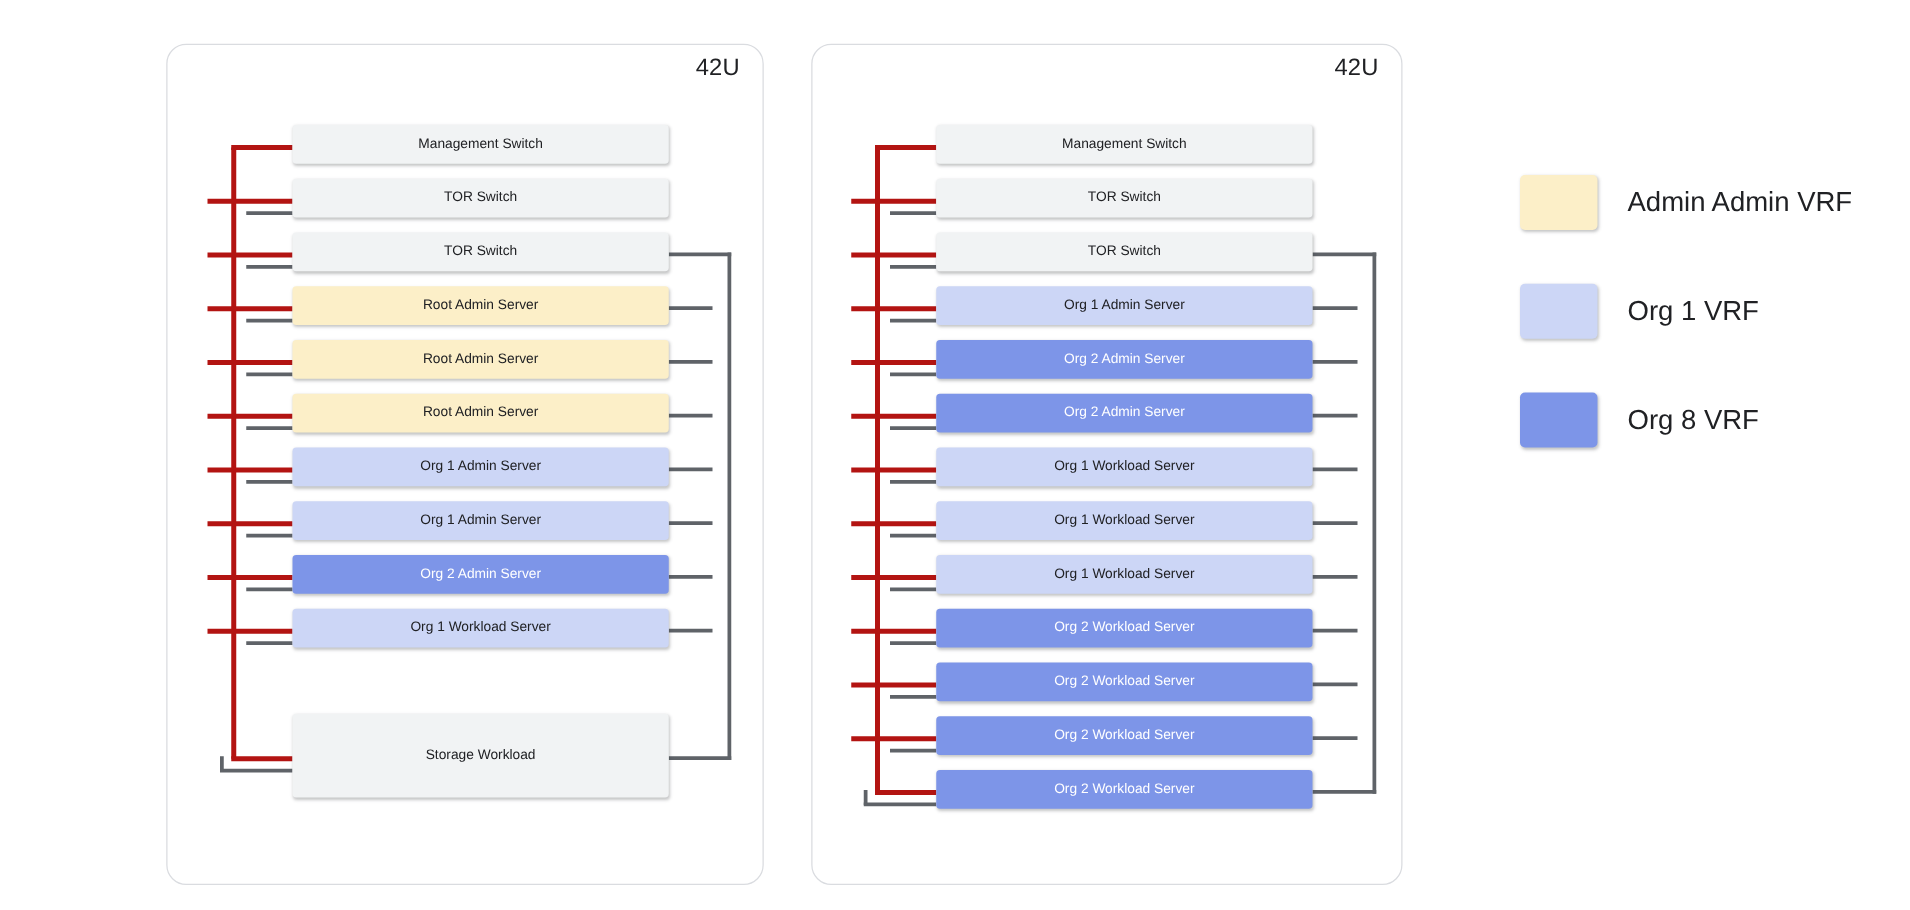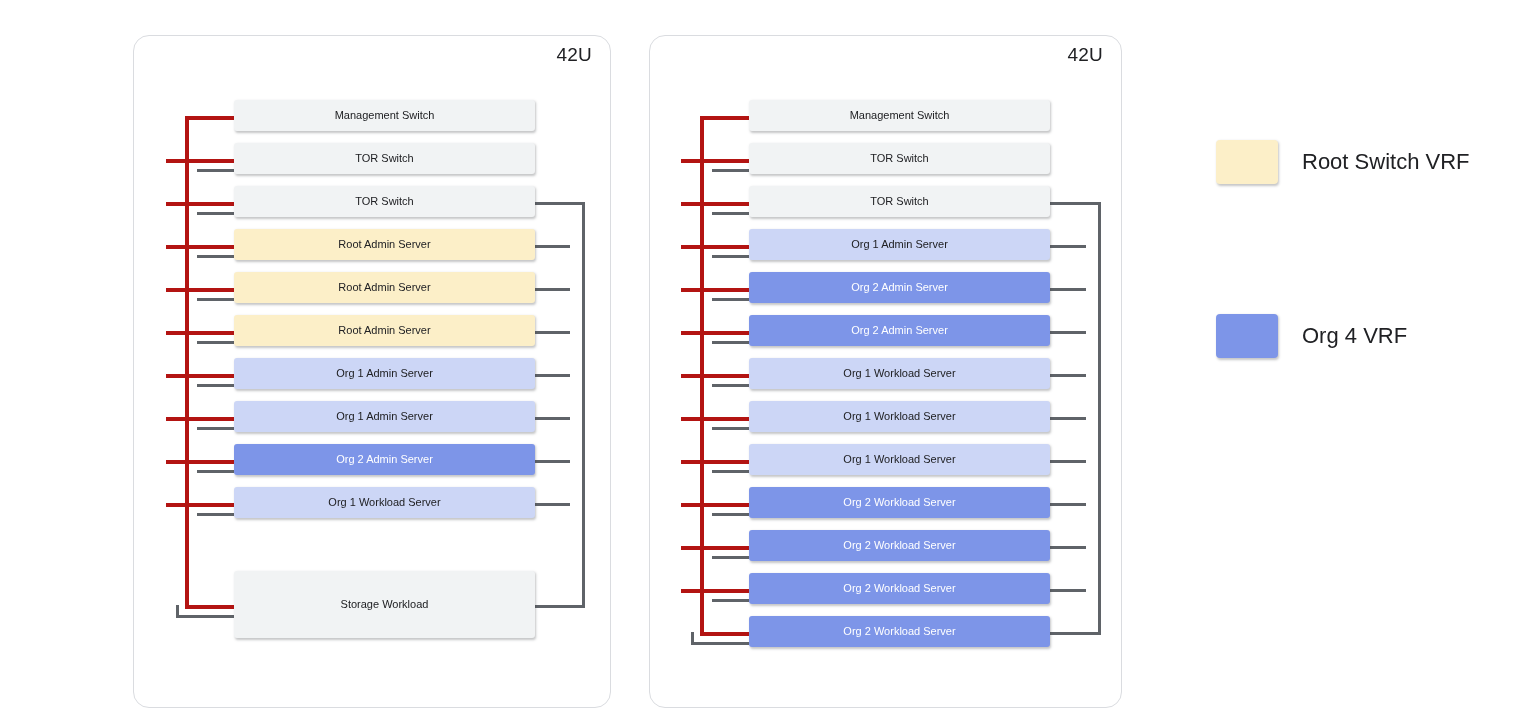--- a/index.html
+++ b/index.html
@@ -249,21 +249,25 @@
         <div class="" style="pointer-events: none;">Org 2 Workload Server</div>
       </div>
       <div class="unit dblue" style="left:749px; top:616px; width:301px; height:31px;">
         <div class="" style="pointer-events: none;">Org 2 Workload Server</div>
       </div>
     </div>
 
   <div class="legend" id="legend" style="left:1216px; top:140px; width:300px; height:220px;">
       <div class="legend-row" style="left:0px; top:0px;">
         <div class="legend-swatch" style="background:#fcefc8;"></div>
-        <div class="legend-text" style="">Root Switch VRF</div>
+        <div class="legend-text" style="">Admin Admin VRF</div>
+      </div>
+      <div class="legend-row" style="left:0px; top:87px;">
+        <div class="legend-swatch" style="background:#ccd6f6;"></div>
+        <div class="legend-text" style="">Org 1 VRF</div>
       </div>
       <div class="legend-row" style="left:0px; top:174px;">
         <div class="legend-swatch" style="background:#7d95e8;"></div>
-        <div class="legend-text" style="">Org 4 VRF</div>
+        <div class="legend-text" style="">Org 8 VRF</div>
       </div>
     </div>
 
 </div>
 
 </body></html>

